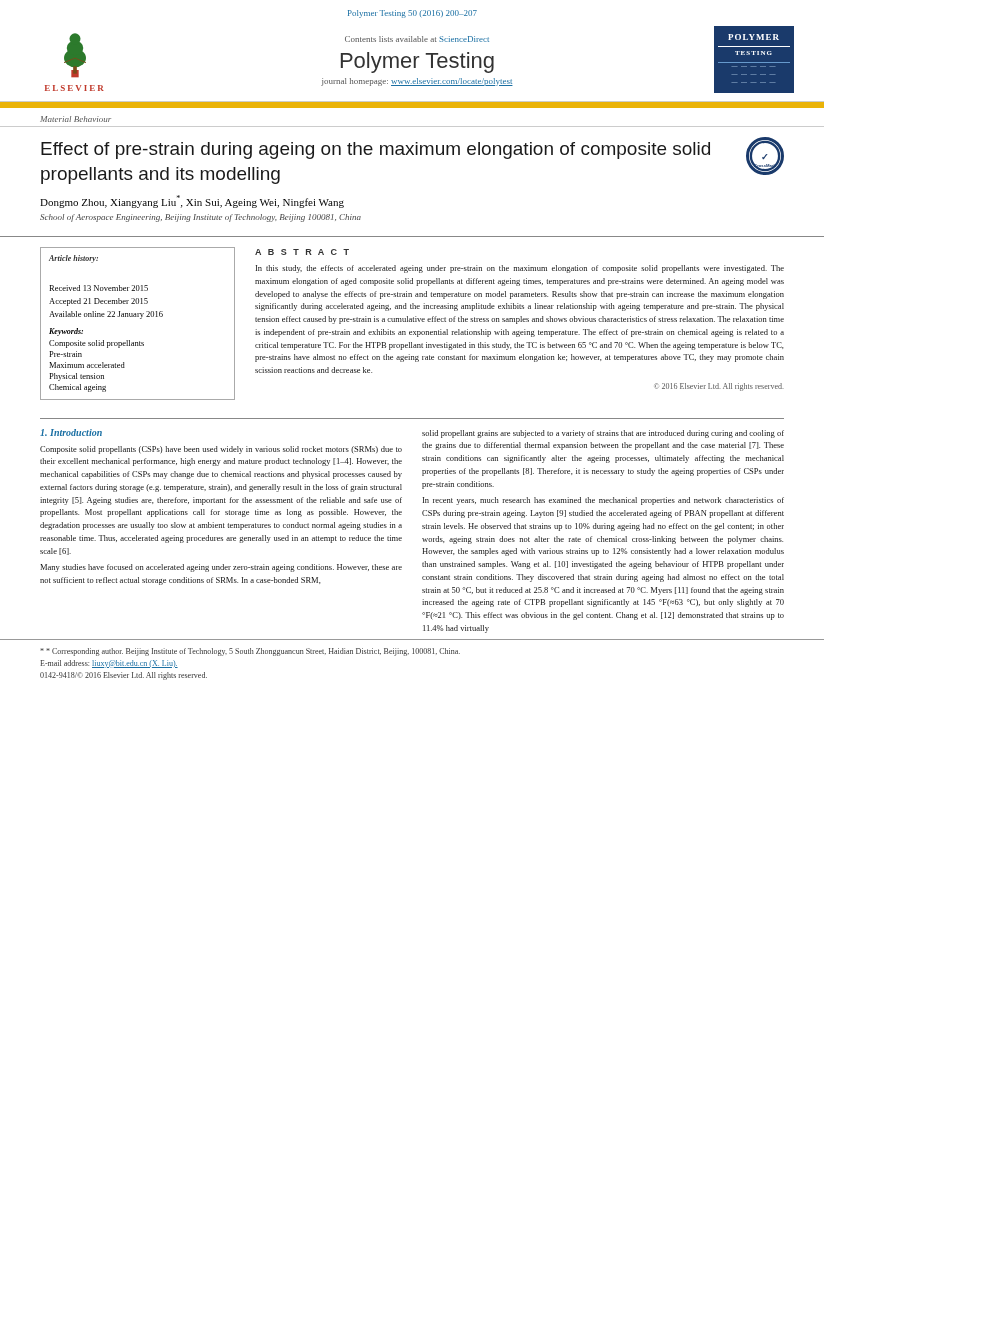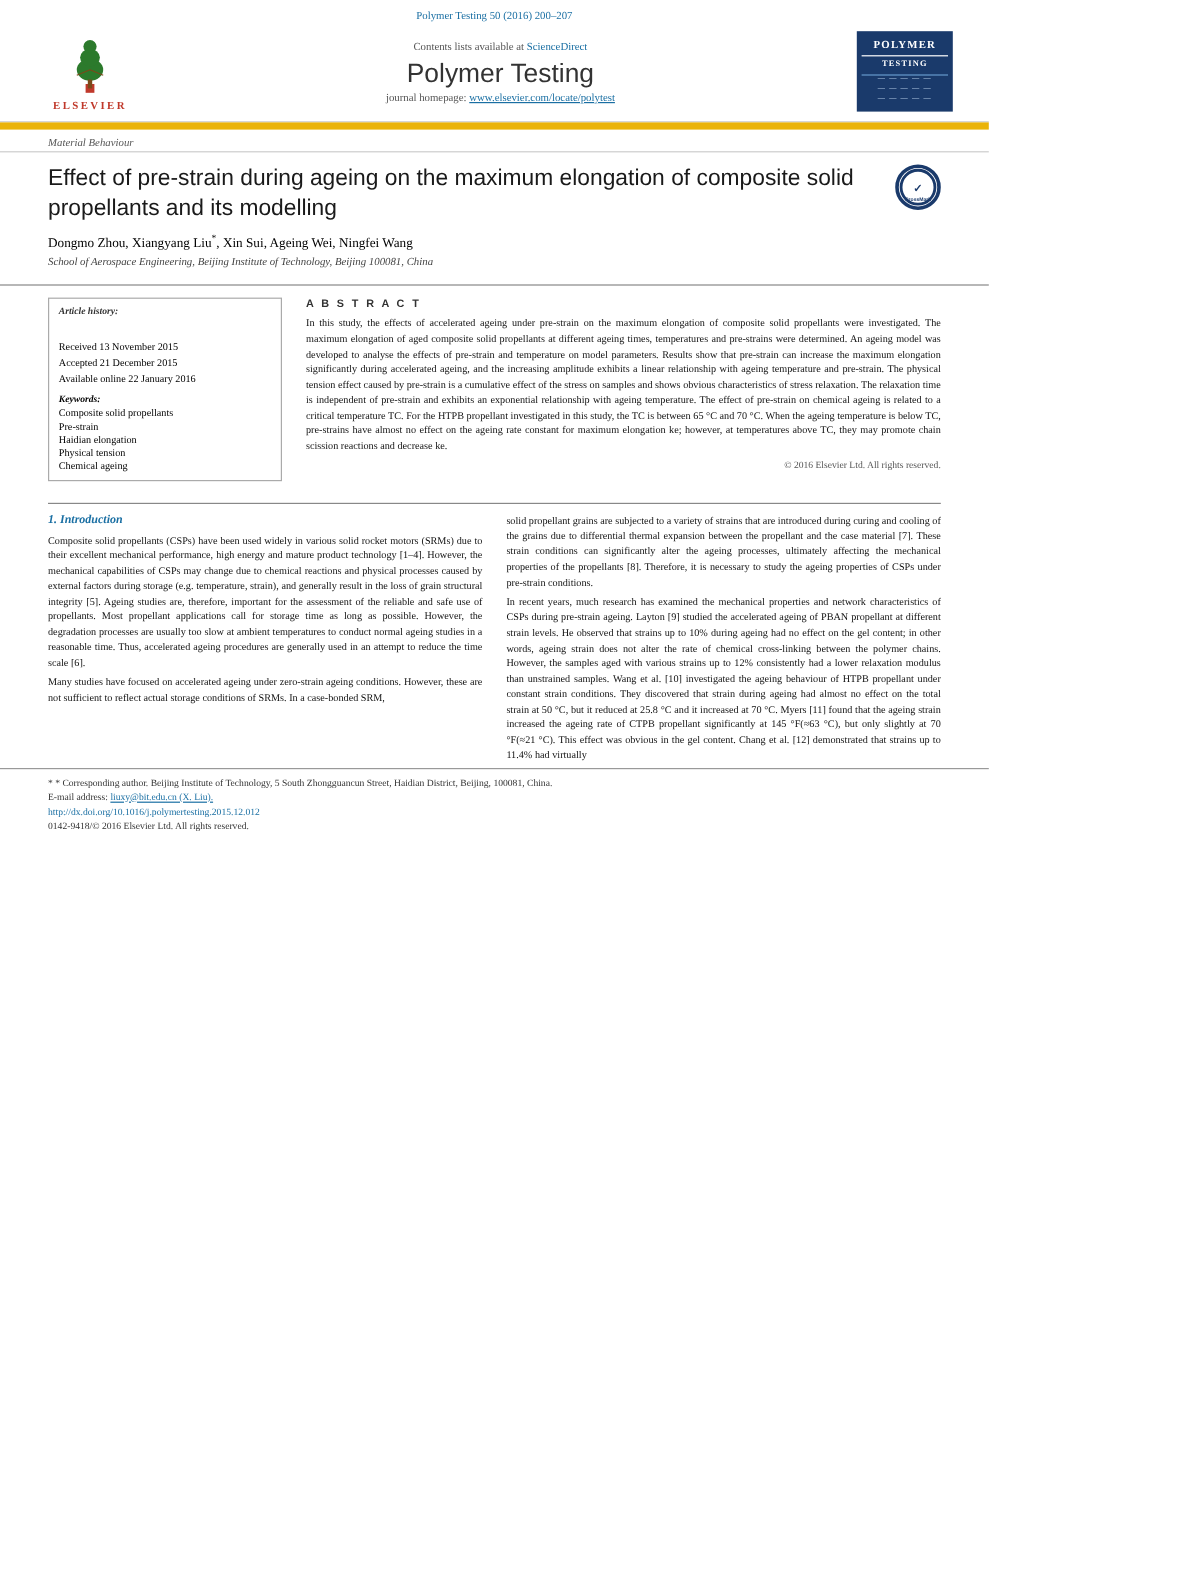--- a/index.html
+++ b/index.html
@@ -350,21 +350,21 @@
     <div class="left-col">
       <div class="article-info">
         <div class="info-section-title">Article history:</div>
         <div class="info-row">Received 13 November 2015</div>
         <div class="info-row">Accepted 21 December 2015</div>
         <div class="info-row">Available online 22 January 2016</div>
 
         <div class="kw-title">Keywords:</div>
         <div class="kw-item">Composite solid propellants</div>
         <div class="kw-item">Pre-strain</div>
-        <div class="kw-item">Haidian elongation</div>
+        <div class="kw-item">Maximum accelerated</div>
         <div class="kw-item">Physical tension</div>
         <div class="kw-item">Chemical ageing</div>
       </div>
     </div>
 
     <div class="right-col">
       <div class="abstract-section">
         <div class="abstract-title">A B S T R A C T</div>
         <div class="abstract-text">In this study, the effects of accelerated ageing under pre-strain on the maximum elongation of composite solid propellants were investigated. The maximum elongation of aged composite solid propellants at different ageing times, temperatures and pre-strains were determined. An ageing model was developed to analyse the effects of pre-strain and temperature on model parameters. Results show that pre-strain can increase the maximum elongation significantly during accelerated ageing, and the increasing amplitude exhibits a linear relationship with ageing temperature and pre-strain. The physical tension effect caused by pre-strain is a cumulative effect of the stress on samples and shows obvious characteristics of stress relaxation. The relaxation time is independent of pre-strain and exhibits an exponential relationship with ageing temperature. The effect of pre-strain on chemical ageing is related to a critical temperature TC. For the HTPB propellant investigated in this study, the TC is between 65 °C and 70 °C. When the ageing temperature is below TC, pre-strains have almost no effect on the ageing rate constant for maximum elongation ke; however, at temperatures above TC, they may promote chain scission reactions and decrease ke.</div>
         <div class="copyright-line">© 2016 Elsevier Ltd. All rights reserved.</div>
@@ -398,19 +398,16 @@
 
   <div class="footnote-area">
     <div>
       <span>* </span>
       <span>* Corresponding author. Beijing Institute of Technology, 5 South Zhongguancun Street, Haidian District, Beijing, 100081, China.</span>
     </div>
     <div>
       <span>E-mail address:</span>
       <a href="#" style="color:#1a6fa3;">liuxy@bit.edu.cn (X. Liu).</a>
     </div>
-    <div class="doi-line">
-      <a href="#" style="color:#1a6fa3; text-decoration:none;">http://dx.doi.org/10.1016/j.polymertesting.2015.12.012</a>
-    </div>
     <div class="issn-line">0142-9418/© 2016 Elsevier Ltd. All rights reserved.</div>
   </div>
 
 </div>
 
 </body></html>

